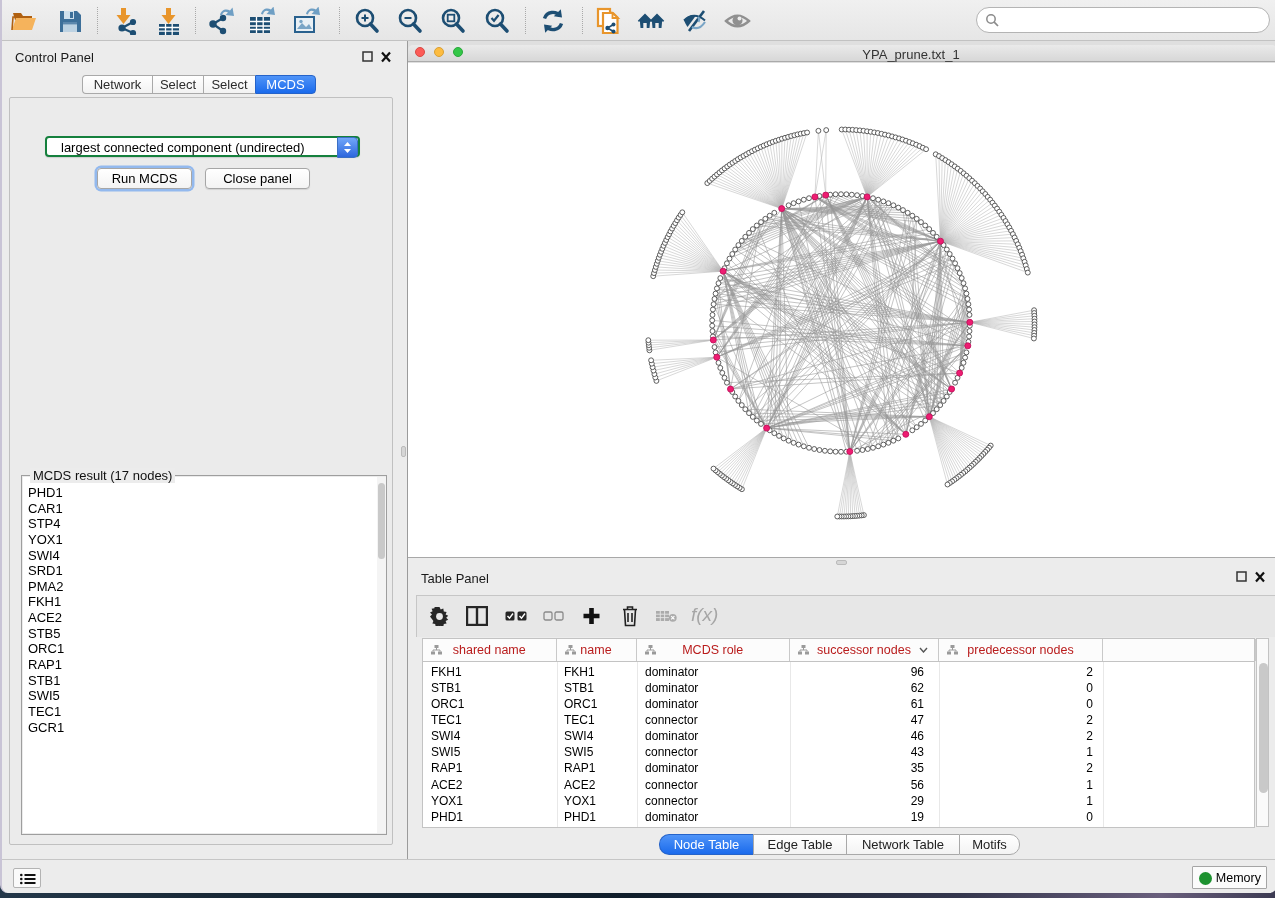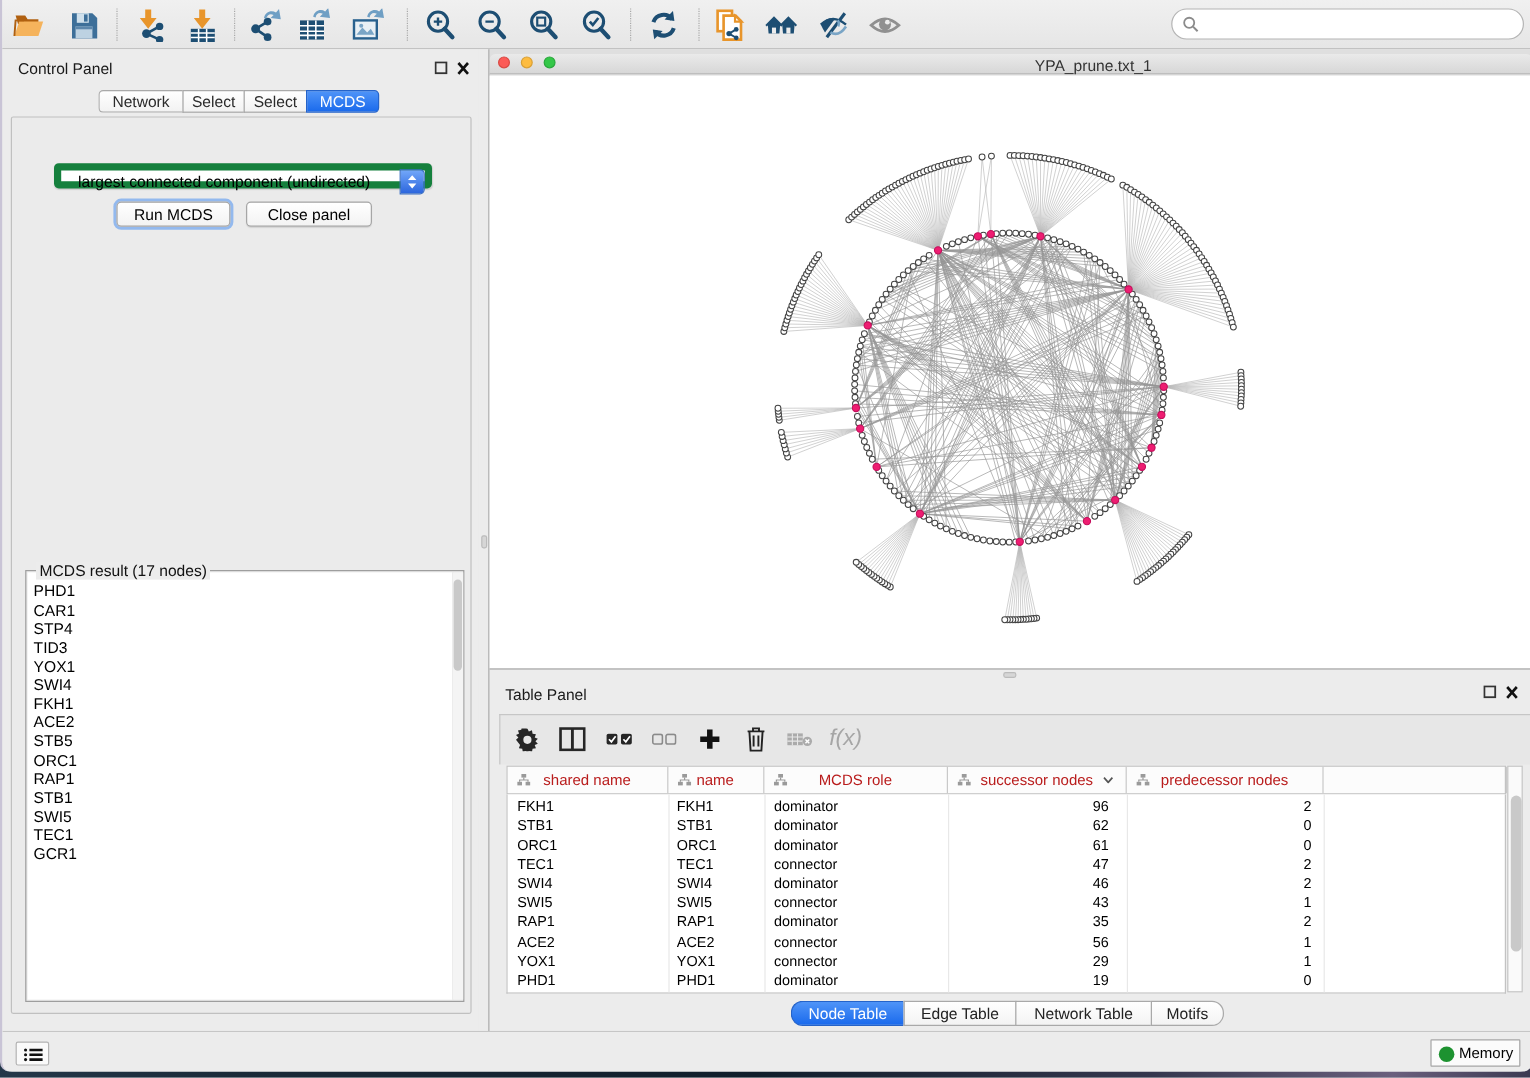--- a/index.html
+++ b/index.html
@@ -13,21 +13,21 @@
 .cpanel{position:absolute;left:0;top:41px;width:397px;height:819px;background:#ececec;}
 .ptitle{position:absolute;font-size:13px;color:#1a1a1a;}
 .winbtns{position:absolute;}
 .cp-inner{position:absolute;left:7px;top:56px;width:384px;height:748px;border:1px solid #c0c0c0;border-radius:2px;background:#ebebeb;}
 .tabs{position:absolute;left:80px;top:33.5px;height:19px;display:flex;z-index:5;}
 .tab{height:19px;line-height:18px;font-size:13px;color:#2b2b2b;background:linear-gradient(#ffffff,#f2f2f2);border:1px solid #a9a9a9;border-right:none;padding:0;text-align:center;}
 .tab.first{border-radius:4px 0 0 4px;}
 .tab.last{border-radius:0 4px 4px 0;border-right:1px solid #a9a9a9;}
 .tab.sel{background:linear-gradient(#4f94f8,#1a6aec);color:#fff;border-color:#2563c9;}
 .optlabel{position:absolute;left:0;top:73px;width:397px;text-align:center;font-size:13px;color:#111;}
-.dropdown{position:absolute;left:43px;top:95px;width:315px;height:21px;background:#fff;border:6px solid #15803d;border-radius:4px;box-shadow:0 1px 1px rgba(0,0,0,0.12);font-size:13px;line-height:19px;color:#000;padding-left:14px;}
+.dropdown{position:absolute;left:43px;top:95px;width:315px;height:21px;background:#fff;border:2px solid #15803d;border-radius:4px;box-shadow:0 1px 1px rgba(0,0,0,0.12);font-size:13px;line-height:19px;color:#000;padding-left:14px;}
 .ddcap{position:absolute;right:0px;top:-1px;width:21px;height:21px;border-radius:0 4px 4px 0;background:linear-gradient(#72a7f9,#2c66dd);border:1px solid #3a6fc4;}
 .btn{position:absolute;height:21px;background:linear-gradient(#ffffff,#f3f3f3);border:1px solid #a6a6a6;border-radius:4px;font-size:13px;color:#000;text-align:center;line-height:19px;box-shadow:0 1px 1px rgba(0,0,0,0.10);}
 .btn.focus{box-shadow:0 0 0 2.5px #93b9ee;}
 .groupbox{position:absolute;left:19px;top:434px;width:366px;height:360px;border:1px solid #9e9e9e;}
 .gblabel{position:absolute;left:8px;top:-8px;background:#ececec;font-size:13px;color:#111;padding:0 3px;}
 .mlist{position:absolute;left:1px;top:1px;width:355px;height:356px;background:#fff;border-right:1px solid #ccc;font-size:13px;color:#000;padding-top:8px;}
 .mlist div{height:15.65px;line-height:15.65px;padding-left:5px;}
 .mscroll{position:absolute;right:0;top:1px;width:9px;height:356px;background:#f4f4f4;}
 .mthumb{position:absolute;left:1px;top:6px;width:7px;height:76px;background:#c9c9c9;border-radius:4px;}
 
@@ -209,23 +209,24 @@
             <path d="M6 8 l3.5-4 3.5 4 z M6 11 l3.5 4 3.5-4 z" fill="#fff"></path>
           </svg></div>
   </div>
   <div class="btn focus" style="left:95px;top:127px;width:95px">Run MCDS</div>
   <div class="btn" style="left:203px;top:127px;width:105px">Close panel</div>
   <div class="groupbox">
     <div class="mlist">
           <div>PHD1</div>
 <div>CAR1</div>
 <div>STP4</div>
-<div>TID3</div>
 <div>YOX1</div>
 <div>SWI4</div>
+<div>SRD1</div>
+<div>PMA2</div>
 <div>FKH1</div>
 <div>ACE2</div>
 <div>STB5</div>
 <div>ORC1</div>
 <div>RAP1</div>
 <div>STB1</div>
 <div>SWI5</div>
 <div>TEC1</div>
 <div>GCR1</div>
         </div>

